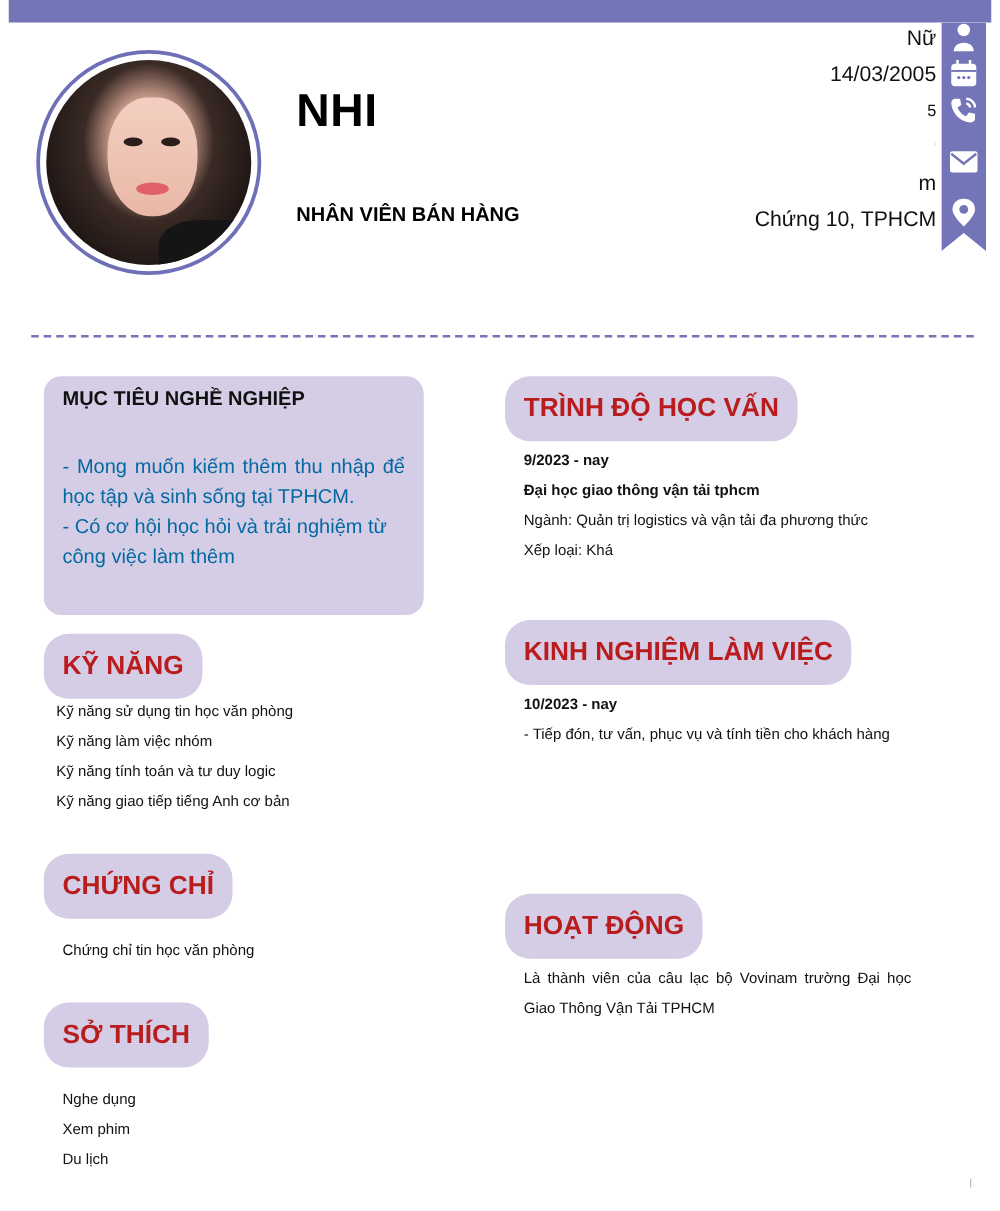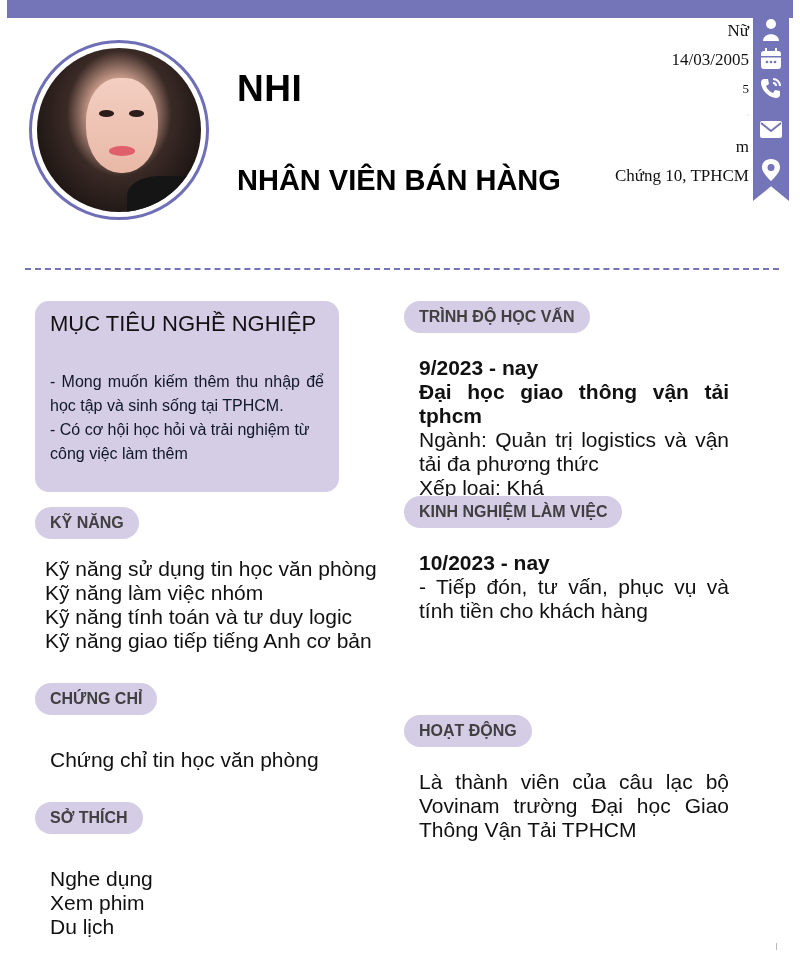--- a/index.html
+++ b/index.html
@@ -13,38 +13,38 @@
   .avatar-img { width: 100%; height: 100%; border-radius: 50%; overflow: hidden; position: relative;
     background: radial-gradient(ellipse at 50% 40%, #f0c6b8 0%, #e3b09e 22%, #3a2a25 45%, #1e1614 75%); }
   .avatar-img .face { position: absolute; left: 30%; top: 18%; width: 44%; height: 58%; border-radius: 45% 45% 48% 48%;
     background: linear-gradient(#f3cfc1, #e9b8a6); }
   .avatar-img .eye { position: absolute; top: 38%; width: 9%; height: 4%; background: #2a1d1a; border-radius: 50%; }
   .avatar-img .eye.l { left: 38%; } .avatar-img .eye.r { left: 56%; }
   .avatar-img .lips { position: absolute; left: 44%; top: 60%; width: 16%; height: 6%; background: #e0606a; border-radius: 50%; }
   .avatar-img .shirt { position: absolute; left: 55%; top: 78%; width: 50%; height: 30%; background: #151515; border-radius: 40% 0 0 0; }
 
   .name { position: absolute; left: 237px; top: 66px; width: 300px; font-size: 37px; font-weight: 700; line-height: 45px; color: #000; letter-spacing: 0.5px; }
-  .job-title { position: absolute; left: 237px; top: 164px; font-size: 29px; font-weight: 700; color: #000; }
+  .job-title { position: absolute; left: 237px; top: 164px; font-size: 16px; font-weight: 700; color: #000; }
 
-  .contact { position: absolute; right: 51px; top: 18px; text-align: right; font-size: 17px; color: #111; font-family: Liberation Serif, serif; }
+  .contact { position: absolute; right: 51px; top: 18px; text-align: right; font-size: 17px; color: #111; }
   .contact div { height: 29px; line-height: 25px; }
 
   .ribbon { position: absolute; left: 753px; top: 18px; width: 36px; height: 183px; background: #7474b8;
     clip-path: polygon(0 0, 100% 0, 100% 100%, 50% 92%, 0 100%); }
   .ribbon .ic { position: absolute; left: 6px; width: 24px; height: 24px; display: flex; align-items: center; justify-content: center; }
 
   .divider { position: absolute; left: 25px; top: 268px; width: 754px; border-top: 2px dashed #7474b8; }
 
   .goal-box { position: absolute; left: 35px; top: 301px; width: 304px; height: 191px; background: #d5cce6; border-radius: 14px; padding: 10px 15px; }
-  .goal-box .h { font-size: 22px; font-weight: 400; color: #111; }
-  .goal-box .t { margin-top: 33px; font-size: 16px; line-height: 24px; text-align: justify; color: #0f172a; }
+  .goal-box .h { font-size: 16px; font-weight: 700; color: #111; }
+  .goal-box .t { margin-top: 33px; font-size: 16px; line-height: 24px; text-align: justify; color: #0369a1; }
 
-  .pill { position: absolute; height: 32px; border-radius: 20px; background: #d5cce6; padding: 0 15px; display: flex; align-items: center; font-size: 16px; font-weight: 700; color: #404040; white-space: nowrap; }
+  .pill { position: absolute; height: 52px; border-radius: 20px; background: #d5cce6; padding: 0 15px; display: flex; align-items: center; font-size: 21px; font-weight: 700; color: #b91c1c; white-space: nowrap; }
 
-  .list { position: absolute; font-size: 21px; line-height: 24px; color: #111; }
+  .list { position: absolute; font-size: 12px; line-height: 24px; color: #111; }
   .just { text-align: justify; }
   .b { font-weight: 700; }
 
   .tick { position: absolute; left: 776px; top: 943px; width: 1px; height: 7px; background: #bbb; }
 </style>
 </head>
 <body>
 
 <div class="top-bar"></div>
 

